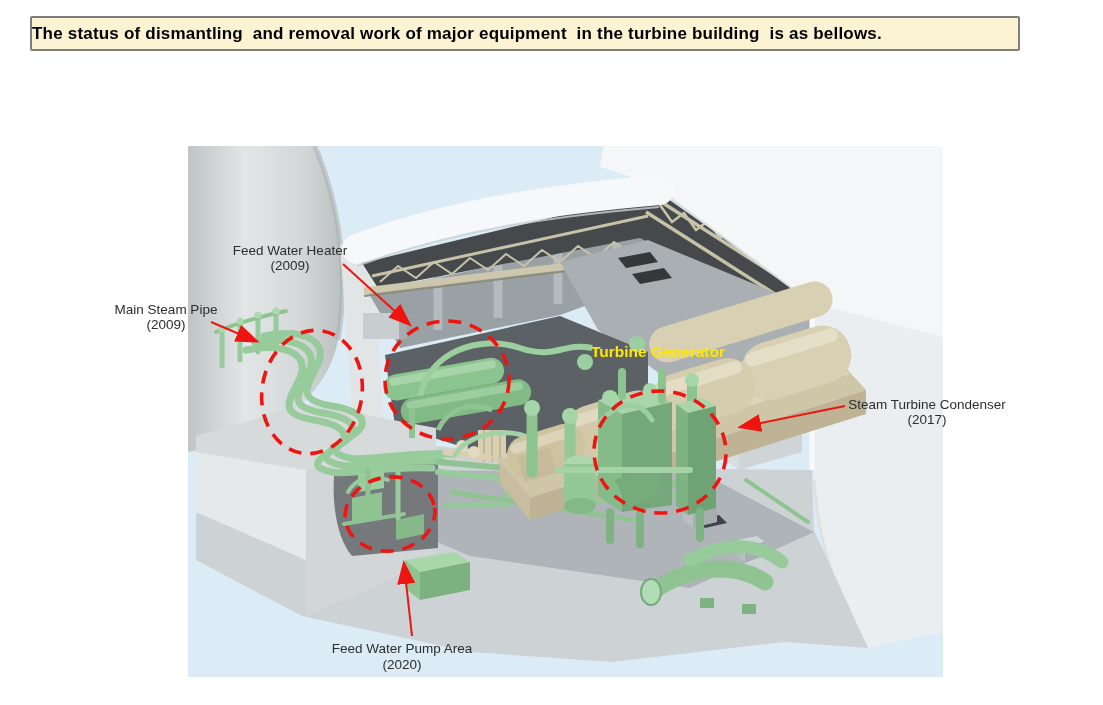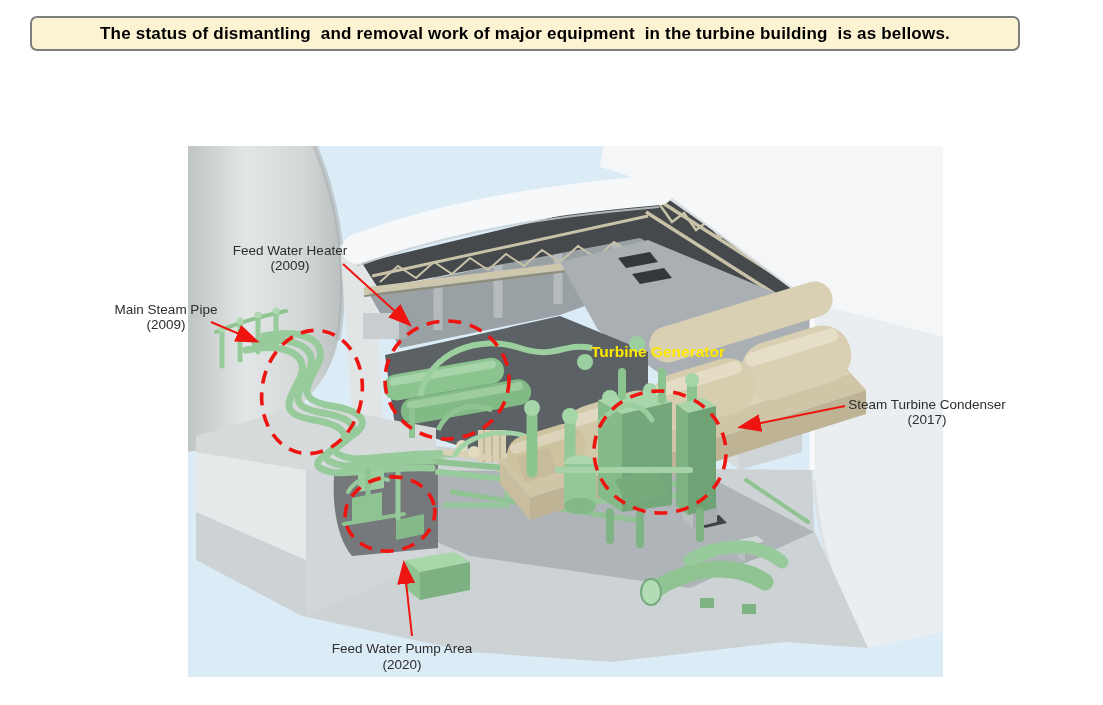--- a/index.html
+++ b/index.html
@@ -2,22 +2,22 @@
 <html><head>
 <meta charset="utf-8">
 <style>
   html,body{margin:0;padding:0;background:#ffffff;}
   #page{
     position:relative;width:1103px;height:705px;background:#ffffff;
     font-family:"Liberation Sans",sans-serif;overflow:hidden;
   }
   #banner{
     position:absolute;left:30px;top:16px;width:986px;height:31px;
-    background:#fcf3d3;border:2px solid #7e7e7e;border-radius:7px;
-    display:flex;align-items:center;justify-content:center;
+    background:#fcf3d3;border:2px solid #7e7e7e;border-radius:2px;
+    display:flex;align-items:center;
     font-size:17px;font-weight:bold;color:#000;white-space:pre;
     letter-spacing:0.2px;
   }
   #diagram-svg{position:absolute;left:0;top:0;}
   .callout-text{font-size:13.5px;fill:#2d2d2d;}
   .tg-text{font-size:15.5px;font-weight:bold;fill:#ffe800;}
   .red-ellipse{fill:none;stroke:#ee1511;stroke-width:3.6;stroke-dasharray:13 9;}
   .red-arrow{stroke:#ee1511;stroke-width:2;fill:none;}
 </style>
 </head>

